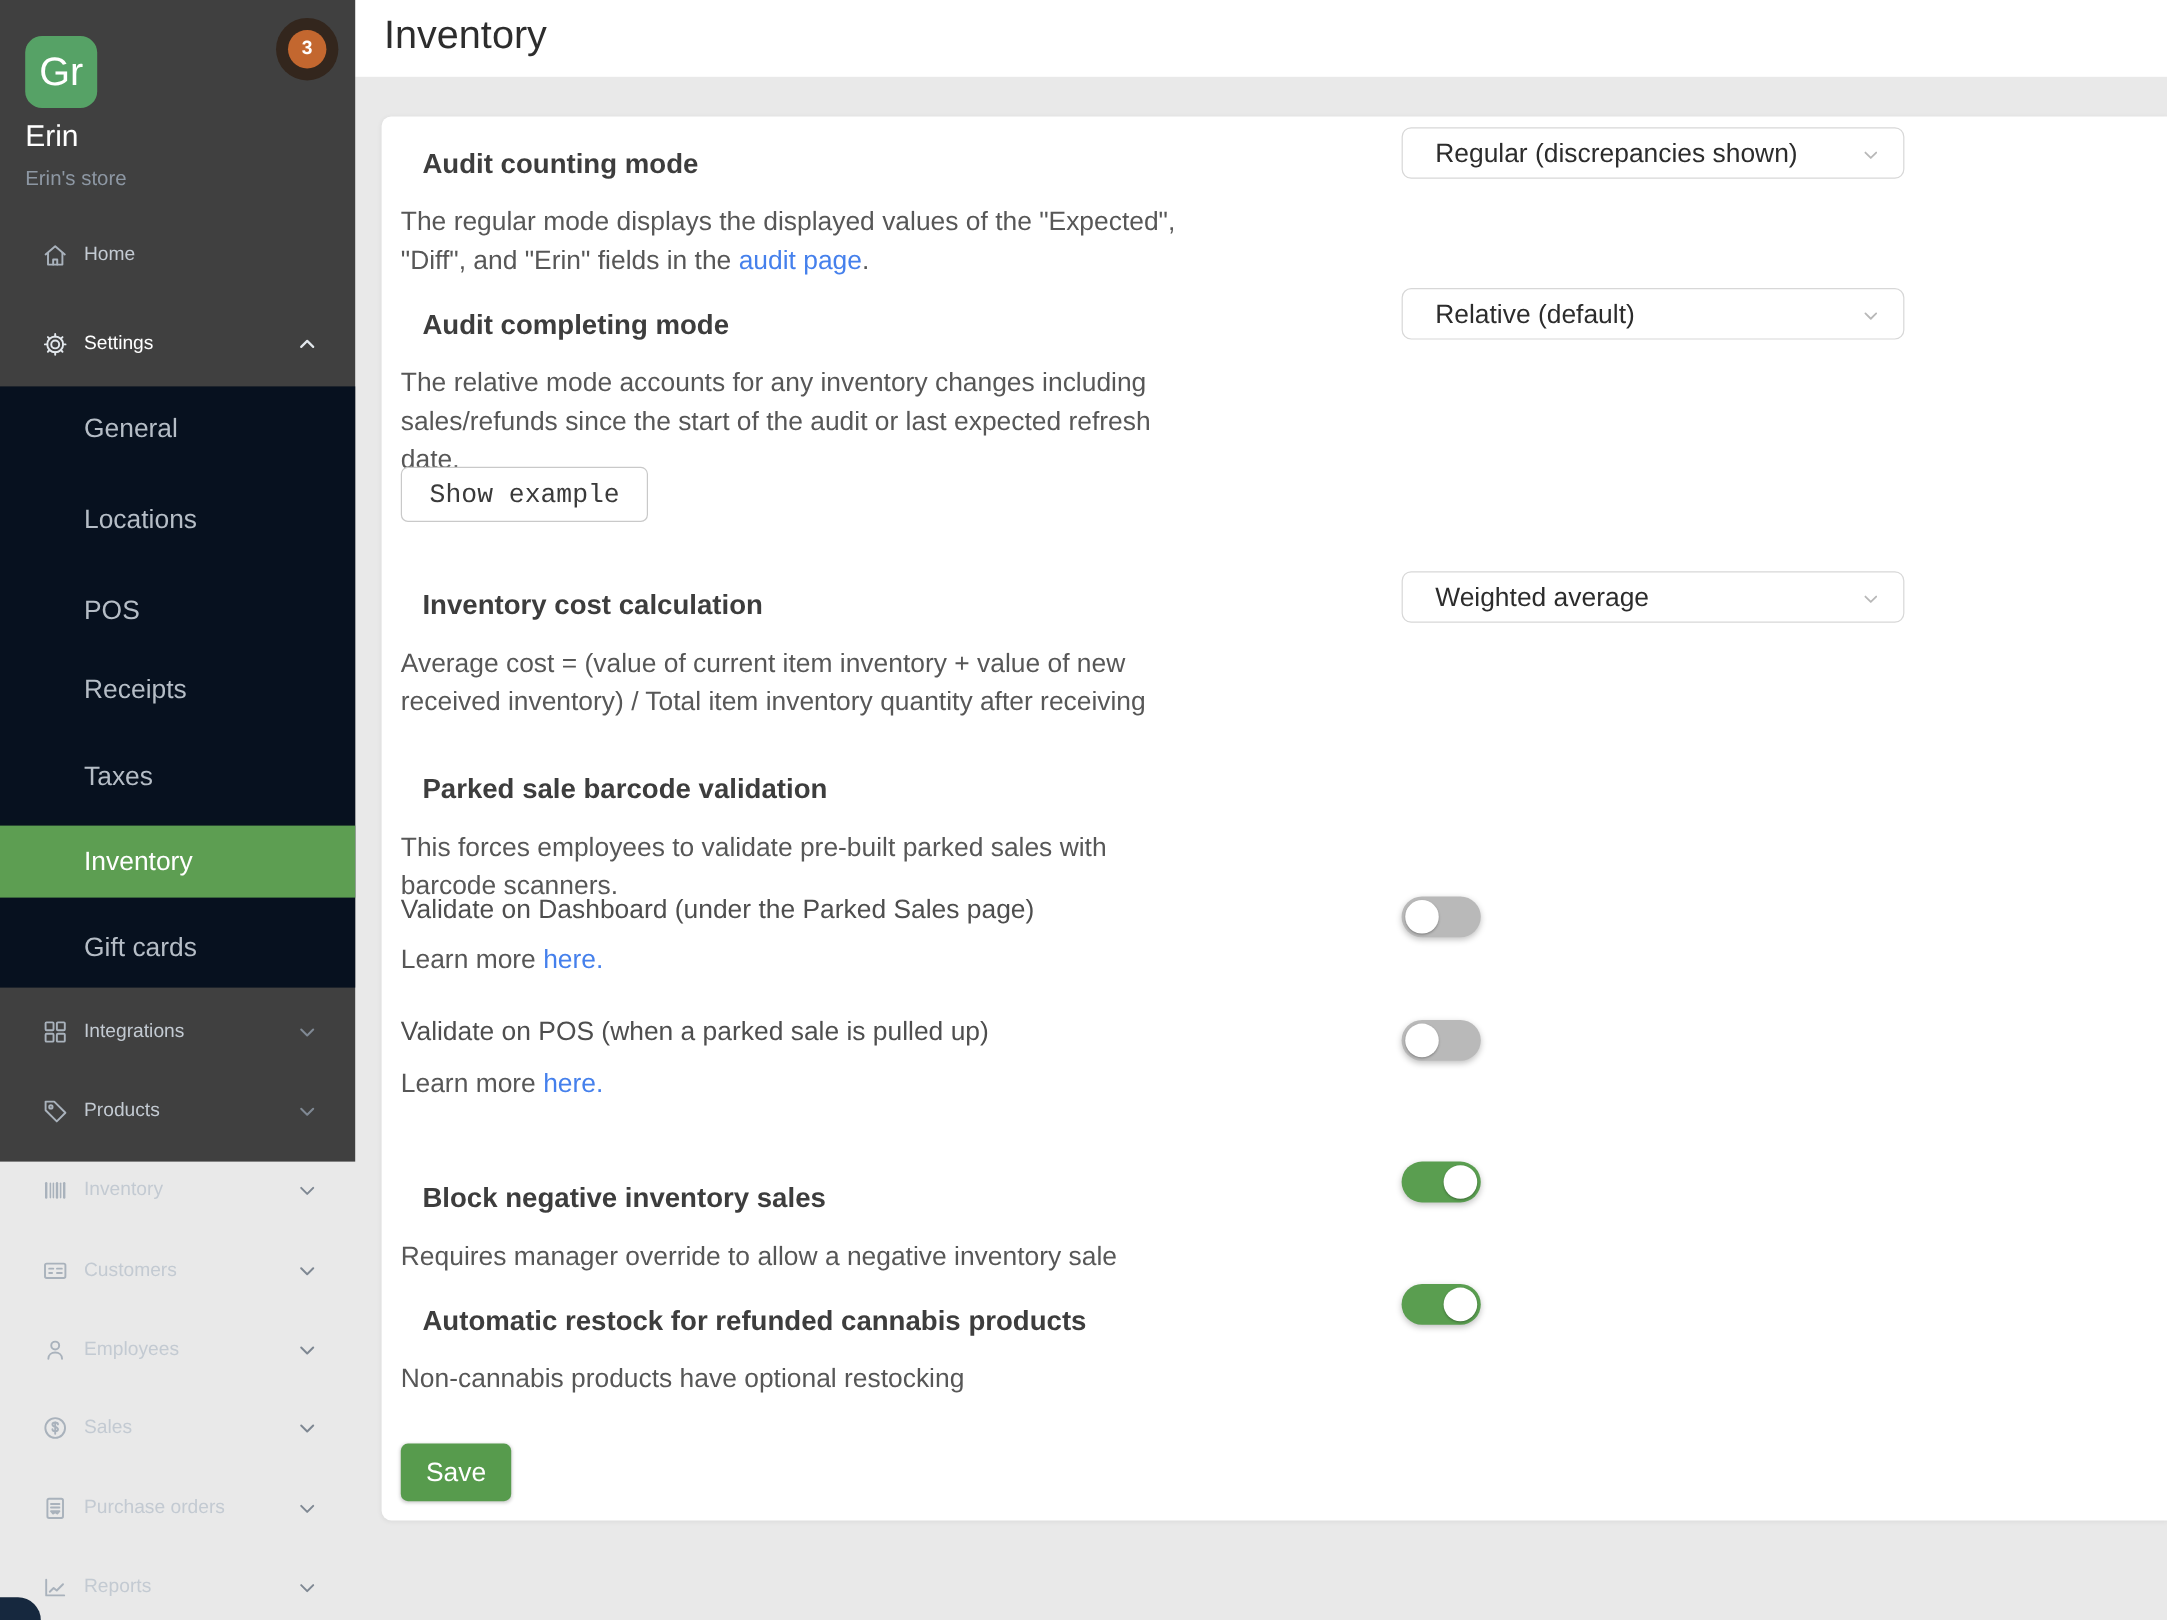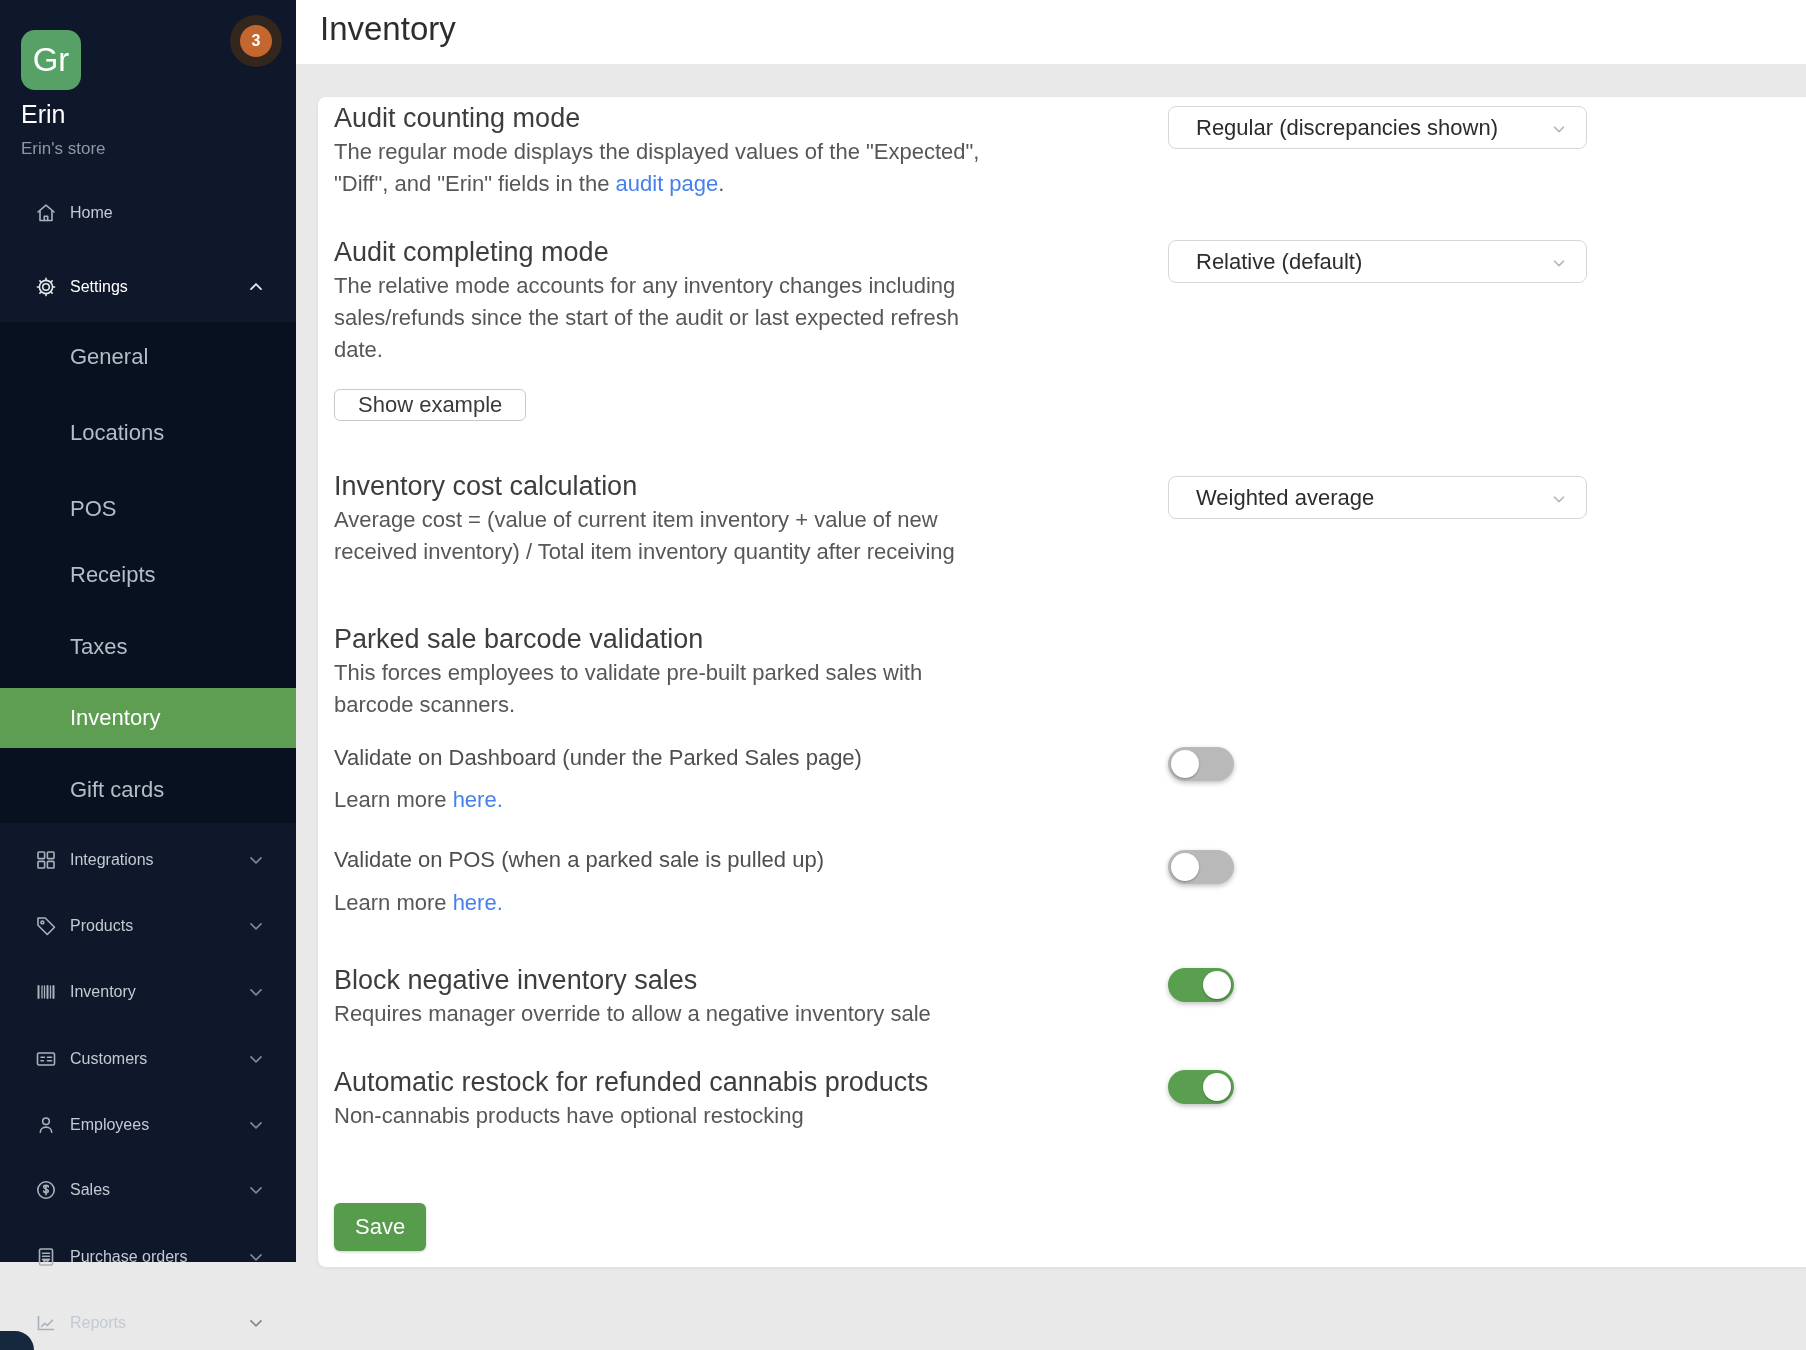--- a/index.html
+++ b/index.html
@@ -3,21 +3,21 @@
 <meta charset="utf-8">
 <style>
   * { box-sizing: border-box; }
   html,body { margin:0; padding:0; }
   body {
     width:1806px; height:1350px; overflow:hidden; position:relative;
     font-family:"Liberation Sans","DejaVu Sans",sans-serif;
     background:#e9e9e9;
   }
   
-  .sidebar { position:absolute; left:0; top:0; width:296px; height:1262px; background:#0f172a; z-index:5; }
+  .sidebar { position:absolute; left:0; top:0; width:296px; height:968px; background:#404040; z-index:5; }
   .logo { position:absolute; left:21px; top:30px; width:60px; height:60px; border-radius:14px;
           background:#56a266; color:#fff; font-size:33px; display:flex; align-items:center; justify-content:center; }
   .badge-halo { position:absolute; left:230px; top:15px; width:52px; height:52px; border-radius:50%; background:#33261d; }
   .badge { position:absolute; left:10px; top:10px; width:32px; height:32px; border-radius:50%;
            background:#c3672f; color:#fff; font-size:16px; font-weight:700;
            display:flex; align-items:center; justify-content:center; }
   .user-name { position:absolute; left:21px; top:100px; font-size:25px; color:#ffffff; font-weight:500; }
   .store-name { position:absolute; left:21px; top:139px; font-size:17px; color:#8d97a3; }
   .nav-row { position:absolute; left:0; width:296px; height:40px; color:#c3cad2; font-size:16px; cursor:pointer; }
   .nav-row .icon { position:absolute; left:34px; top:8px; width:24px; height:24px; color:#a9b2bc; }
@@ -30,36 +30,36 @@
   .sub-row { position:absolute; left:0; width:296px; height:40px; font-size:22px; color:#b5bdc6; cursor:pointer; }
   .sub-row .label { position:absolute; left:70px; top:50%; transform:translateY(-50%); }
   .sub-row.selected { height:60px; background:#5d9e52; color:#ffffff; }
   .corner-notch { position:absolute; left:0; top:1331px; width:34px; height:19px; background:#16283e; border-top-right-radius:19px; }
   
   .main-header { position:absolute; left:296px; top:0; width:1510px; height:64px; background:#ffffff; }
   .page-title { position:absolute; left:24px; top:10px; font-size:33px; font-weight:500; color:#2d2d2d; }
   .card { position:absolute; left:318px; top:97px; width:1488px; height:1170px; background:#ffffff;
           border-radius:8px 0 0 8px; box-shadow:0 1px 4px rgba(0,0,0,0.06); }
   .sec { position:absolute; left:16px; }
-  .sec-title { margin:0; font-size:27px; font-weight:400; color:#3d3d3d; line-height:30px; }
+  .sec-title { margin:18px; font-size:23px; font-weight:700; color:#3d3d3d; line-height:30px; }
   .sec-desc { margin:3px 0 0; font-size:22px; color:#575757; line-height:32px; white-space:pre-line; max-width:760px; }
   .link { color:#4580ec; cursor:pointer; }
   .dd { position:absolute; left:850px; width:419px; height:43px; border:1px solid #d7d7d7; border-radius:8px;
         background:#fff; display:flex; align-items:center; padding-left:27px; font-size:22px; color:#2c2c2c; cursor:pointer; }
   .dd .dd-chev { position:absolute; right:18px; top:13px; width:18px; height:18px; color:#b8b8b8; }
   .toggle { position:absolute; left:850px; width:66px; height:34px; border-radius:17px; background:#b9b9b9;
             box-shadow:0 2px 5px rgba(0,0,0,0.25); cursor:pointer; }
   .toggle .knob { position:absolute; left:3px; top:3px; width:28px; height:28px; border-radius:50%;
                   background:#fff; box-shadow:0 1px 2px rgba(0,0,0,0.3); }
   .toggle.on { background:#5a9e50; }
   .toggle.on .knob { left:auto; right:3px; }
   .row-label { position:absolute; left:16px; font-size:22px; color:#4e4e4e; }
   .learn { position:absolute; left:16px; font-size:22px; color:#575757; }
-  .btn-outline { position:absolute; left:16px; top:292px; height:32px; padding:0 23px; border:1px solid #c9c9c9;
-                 border-radius:6px; background:#fff; font-size:22px; color:#3a3a3a; font-family:Liberation Sans, sans-serif;
+  .btn-outline { position:absolute; left:16px; top:292px; height:46px; padding:0 23px; border:1px solid #c9c9c9;
+                 border-radius:6px; background:#fff; font-size:22px; color:#3a3a3a; font-family:Liberation Mono, monospace;
                  display:flex; align-items:center; cursor:pointer; }
   .btn-save { position:absolute; left:16px; top:1106px; height:48px; padding:0 21px; background:#579b4d; border:none;
               border-radius:6px; color:#fff; font-size:22px; font-family:inherit; display:flex; align-items:center;
               box-shadow:0 1px 3px rgba(0,0,0,0.2); cursor:pointer; }
   svg { display:block; }
 </style>
 </head>
 <body>
 
 <div class="sidebar">

